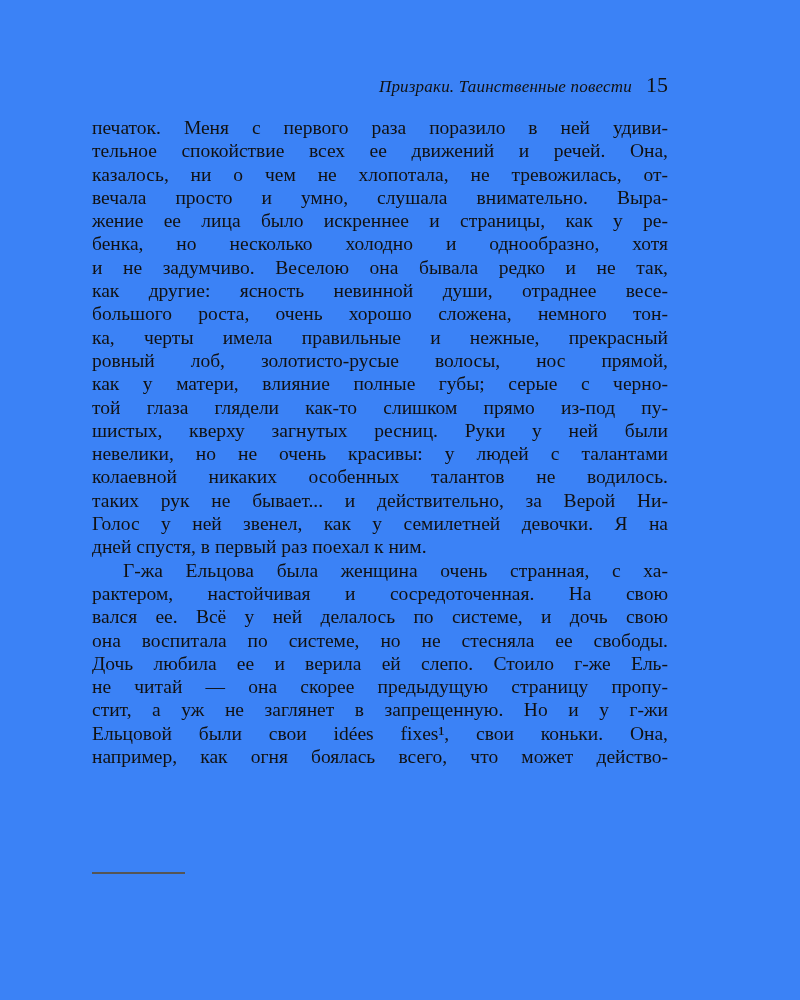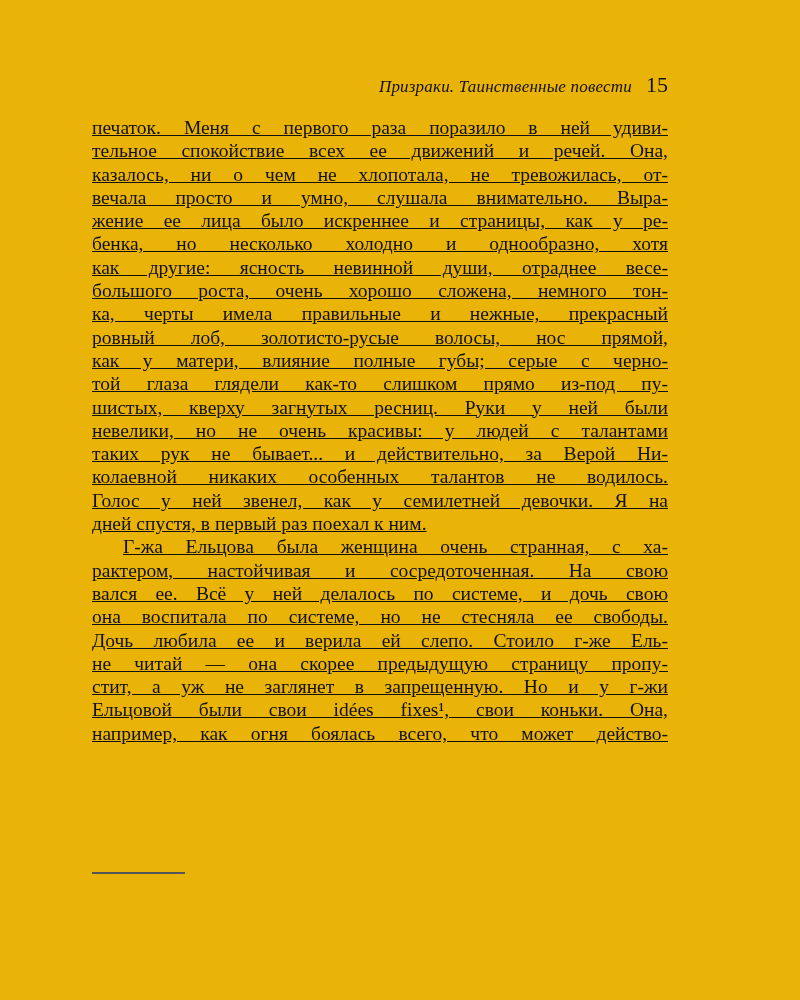--- a/index.html
+++ b/index.html
@@ -4,21 +4,21 @@
 <style>
   html, body {
     margin: 0;
     padding: 0;
     background: #ffffff;
   }
   .page {
     position: relative;
     width: 800px;
     height: 1000px;
-    background: #eab308;
+    background: #3b82f6;
     font-family: "Liberation Serif", serif;
     color: #111111;
     overflow: hidden;
   }
   .running-head {
     position: absolute;
     top: 72px;
     left: 92px;
     width: 576px;
     text-align: right;
@@ -39,21 +39,20 @@
     top: 116px;
     left: 92px;
     width: 576px;
     font-size: 19.5px;
     line-height: 23.3px;
   }
   .line {
     text-align: justify;
     text-align-last: justify;
     white-space: nowrap;
-    text-decoration: underline;
   }
   .line.para-end {
     text-align-last: left;
   }
   .line.indent {
     text-indent: 31px;
   }
   .footnote-block {
     position: absolute;
     left: 92px;
@@ -89,30 +88,31 @@
     <span class="rh-title">Призраки. Таинственные повести</span><span class="rh-page">15</span>
   </div>
 
   <div class="body-text" id="body-text">
       <div class="line">печаток. Меня с первого раза поразило в ней удиви-</div>
       <div class="line">тельное спокойствие всех ее движений и речей. Она,</div>
       <div class="line">казалось, ни о чем не хлопотала, не тревожилась, от-</div>
       <div class="line">вечала просто и умно, слушала внимательно. Выра-</div>
       <div class="line">жение ее лица было искреннее и страницы, как у ре-</div>
       <div class="line">бенка, но несколько холодно и однообразно, хотя</div>
+      <div class="line">и не задумчиво. Веселою она бывала редко и не так,</div>
       <div class="line">как другие: ясность невинной души, отраднее весе-</div>
       <div class="line">большого роста, очень хорошо сложена, немного тон-</div>
       <div class="line">ка, черты имела правильные и нежные, прекрасный</div>
       <div class="line">ровный лоб, золотисто-русые волосы, нос прямой,</div>
       <div class="line">как у матери, влияние полные губы; серые с черно-</div>
       <div class="line">той глаза глядели как-то слишком прямо из-под пу-</div>
       <div class="line">шистых, кверху загнутых ресниц. Руки у ней были</div>
       <div class="line">невелики, но не очень красивы: у людей с талантами</div>
+      <div class="line">колаевной никаких особенных талантов не водилось.</div>
       <div class="line">таких рук не бывает... и действительно, за Верой Ни-</div>
-      <div class="line">колаевной никаких особенных талантов не водилось.</div>
       <div class="line">Голос у ней звенел, как у семилетней девочки. Я на</div>
       <div class="line para-end">дней спустя, в первый раз поехал к ним.</div>
       <div class="line indent">Г-жа Ельцова была женщина очень странная, с ха-</div>
       <div class="line">рактером, настойчивая и сосредоточенная. На свою</div>
       <div class="line">вался ее. Всё у ней делалось по системе, и дочь свою</div>
       <div class="line">она воспитала по системе, но не стесняла ее свободы.</div>
       <div class="line">Дочь любила ее и верила ей слепо. Стоило г-же Ель-</div>
       <div class="line">не читай — она скорее предыдущую страницу пропу-</div>
       <div class="line">стит, а уж не заглянет в запрещенную. Но и у г-жи</div>
       <div class="line">Ельцовой были свои idées fixes¹, свои коньки. Она,</div>

